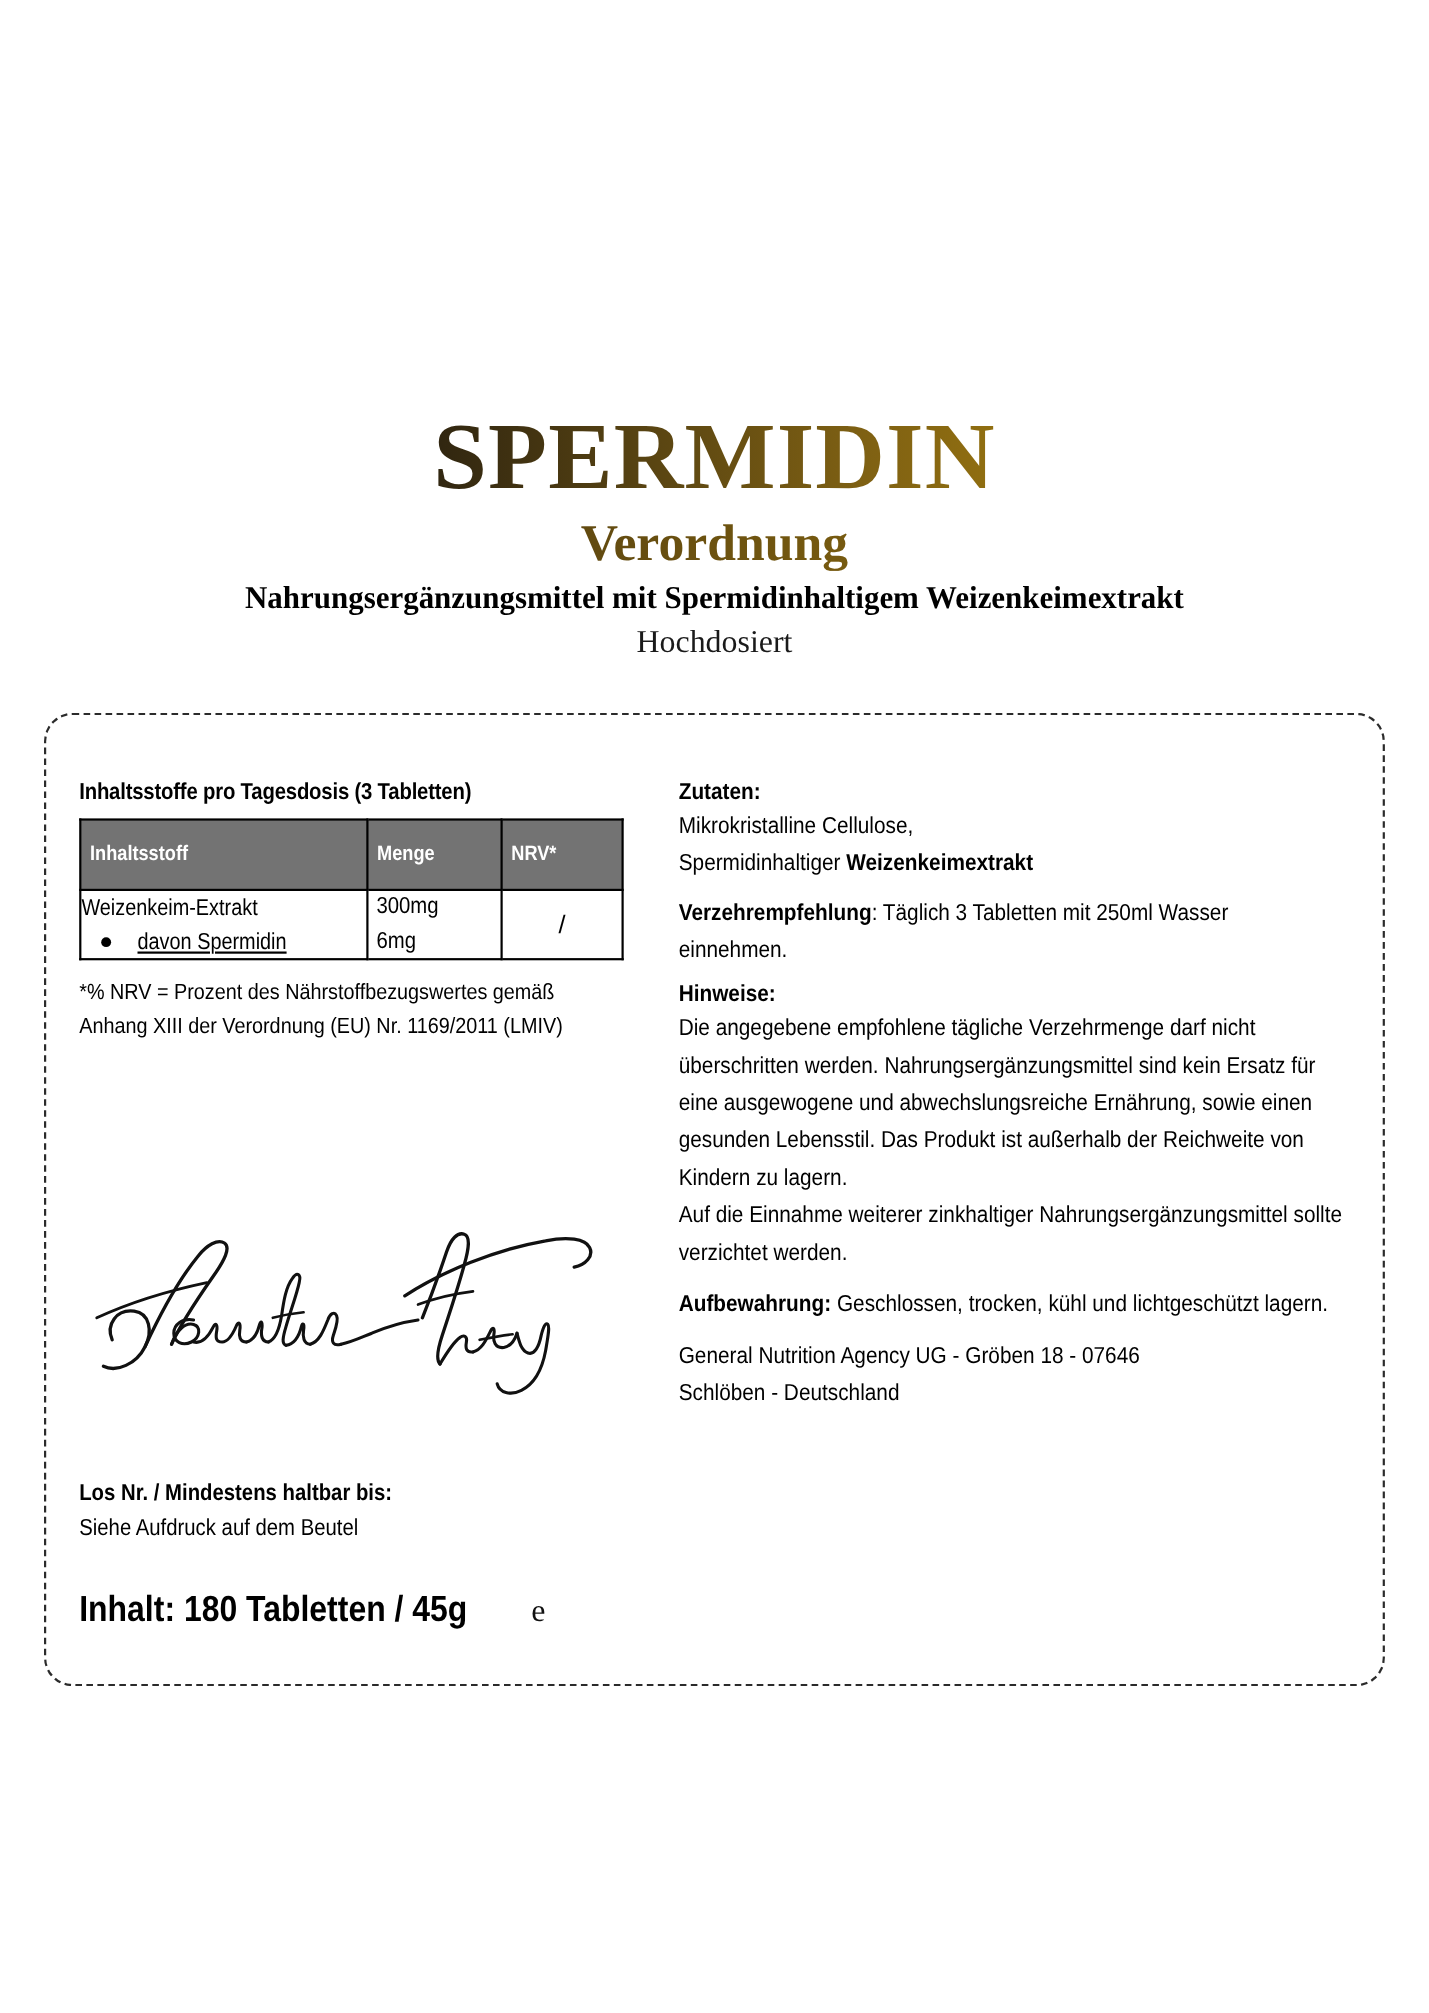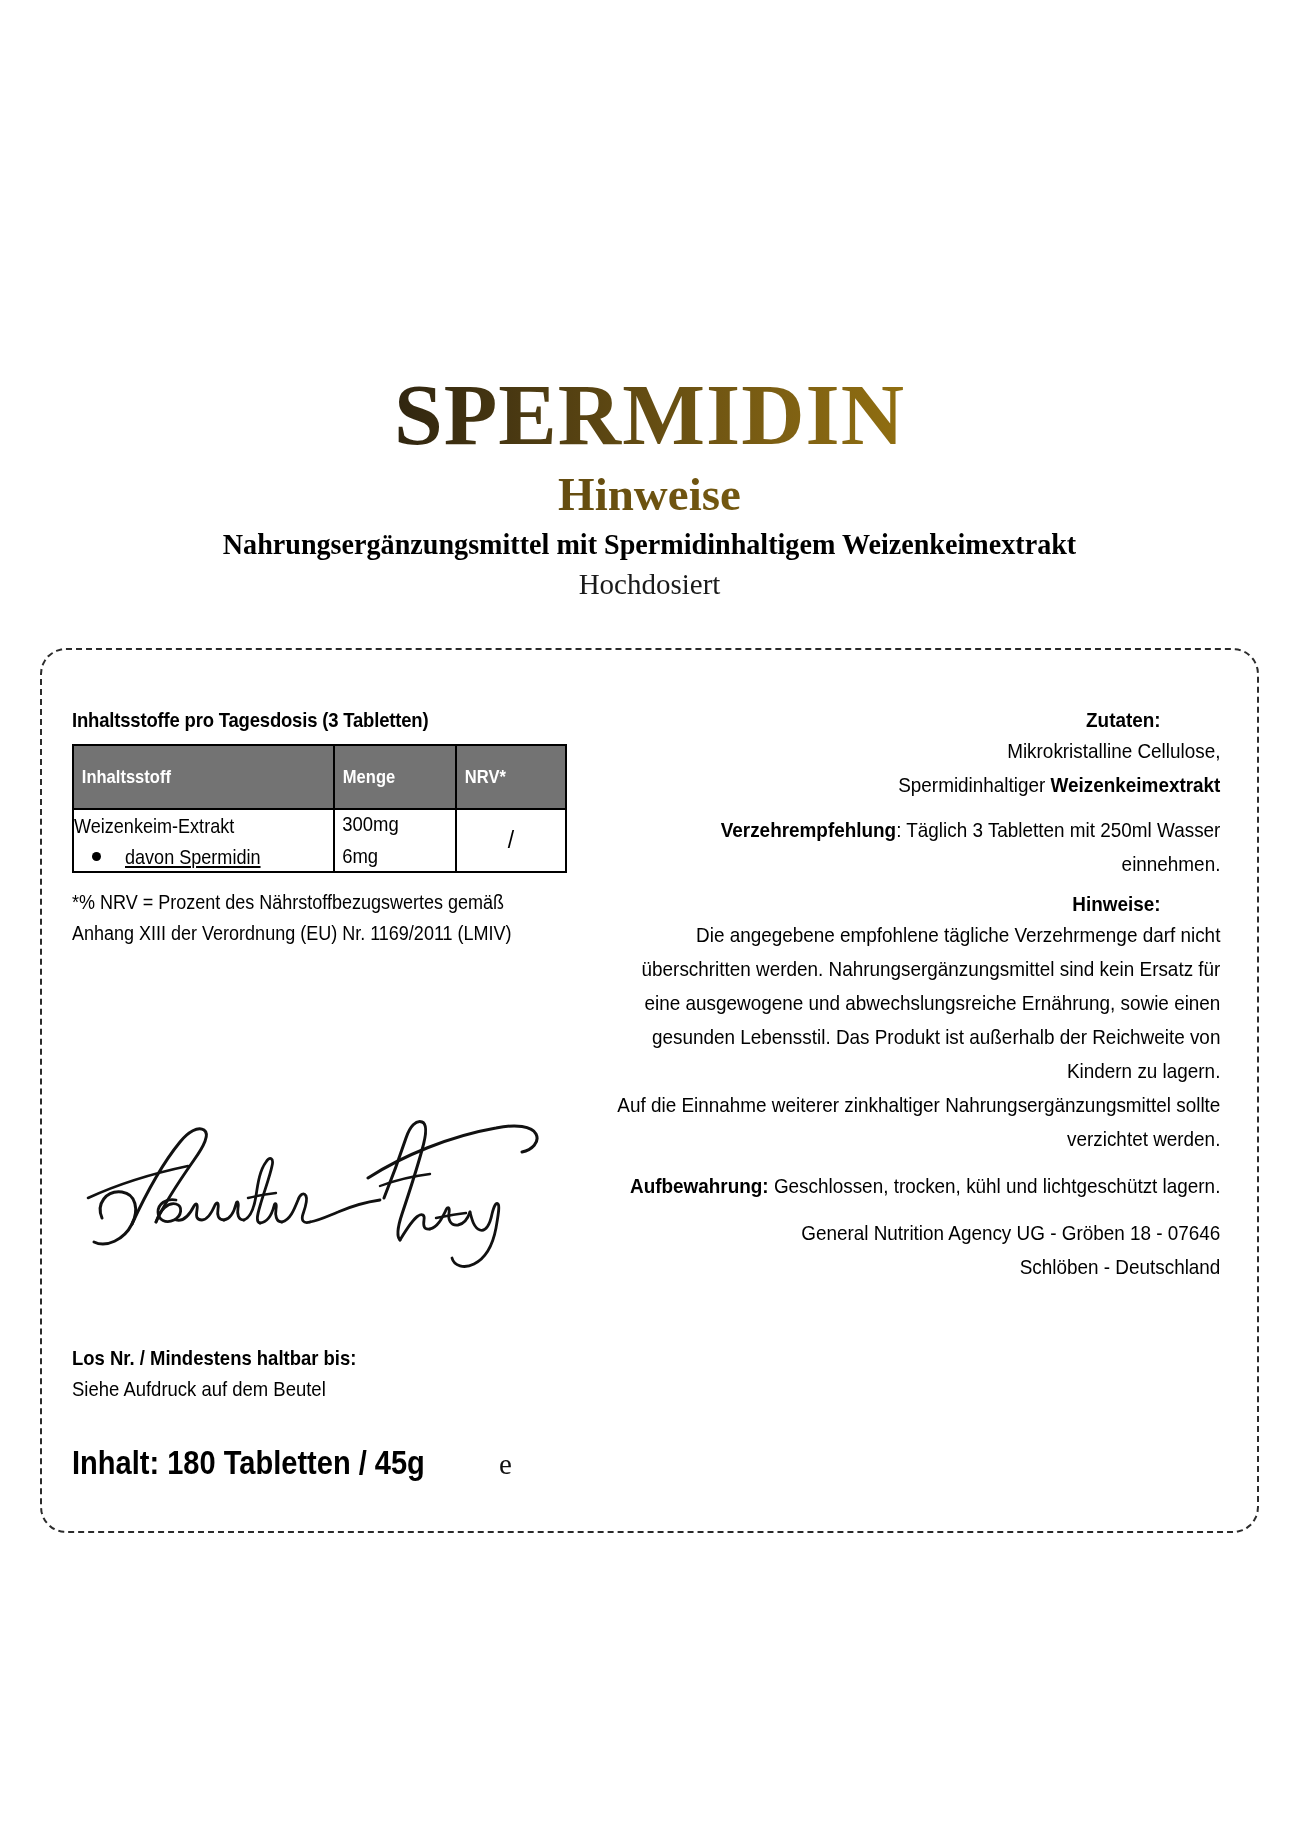--- a/index.html
+++ b/index.html
@@ -103,21 +103,20 @@
     width: 548px;
     padding: 42px 0 0 30px;
     box-sizing: border-box;
     position: relative;
   }
 
   .col-right {
     flex: 1;
     padding: 42px 36px 0 27px;
     box-sizing: border-box;
-    text-align: right;
   }
 
   .tbl-heading {
     font-family: "Liberation Sans", sans-serif;
     font-weight: bold;
     font-size: 21px;
     letter-spacing: -0.2px;
     transform: scaleX(0.88);
     transform-origin: left center;
     white-space: nowrap;
@@ -265,21 +264,21 @@
     transform-origin: left center;
     white-space: nowrap;
   }
 
   .inhalt-block {
     position: absolute;
     left: 30px;
     bottom: 65px;
     display: flex;
     align-items: baseline;
-    gap: 24px;
+    gap: 8px;
   }
 
   .inhalt-text {
     font-family: "Liberation Sans", sans-serif;
     font-weight: bold;
     font-size: 33px;
     transform: scaleX(0.88);
     transform-origin: left center;
     white-space: nowrap;
   }
@@ -316,21 +315,21 @@
   .r-gap-md { height: 11px; }
   .r-gap-lg { height: 13px; }
 </style>
 </head>
 <body>
 
 <div class="page">
 
   <div class="header">
     <h1 class="brand-title">SPERMIDIN</h1>
-    <div class="brand-sub">Hinweise</div>
+    <div class="brand-sub">Verordnung</div>
     <div class="brand-desc">Nahrungsergänzungsmittel mit Spermidinhaltigem Weizenkeimextrakt</div>
     <div class="brand-tag">Hochdosiert</div>
   </div>
 
   <div class="panel">
     <div class="cols">
 
       <div class="col-left">
 
         <div class="tbl-heading">Inhaltsstoffe pro Tagesdosis (3 Tabletten)</div>

